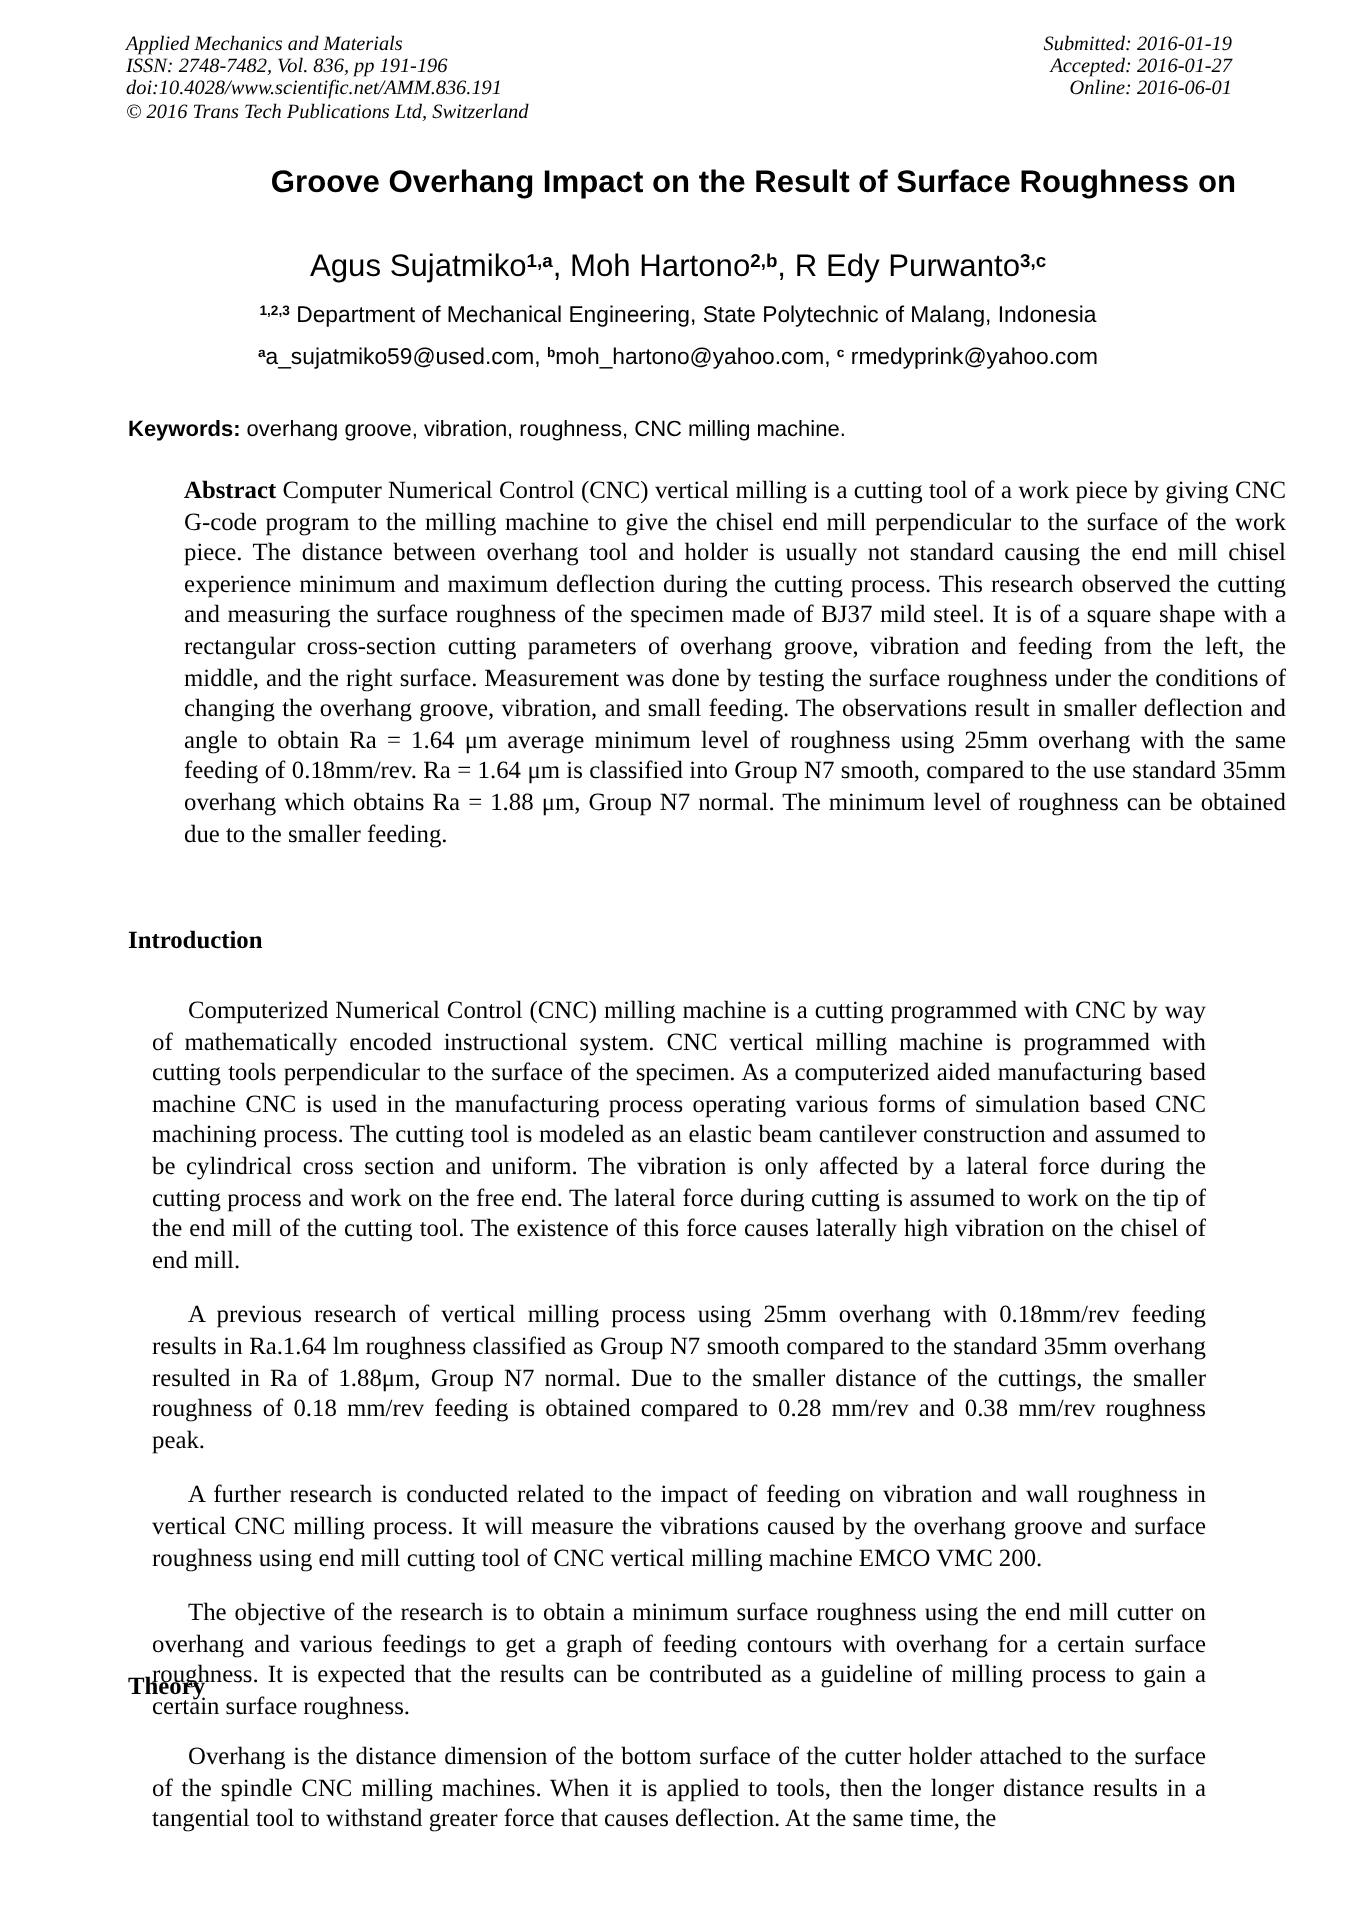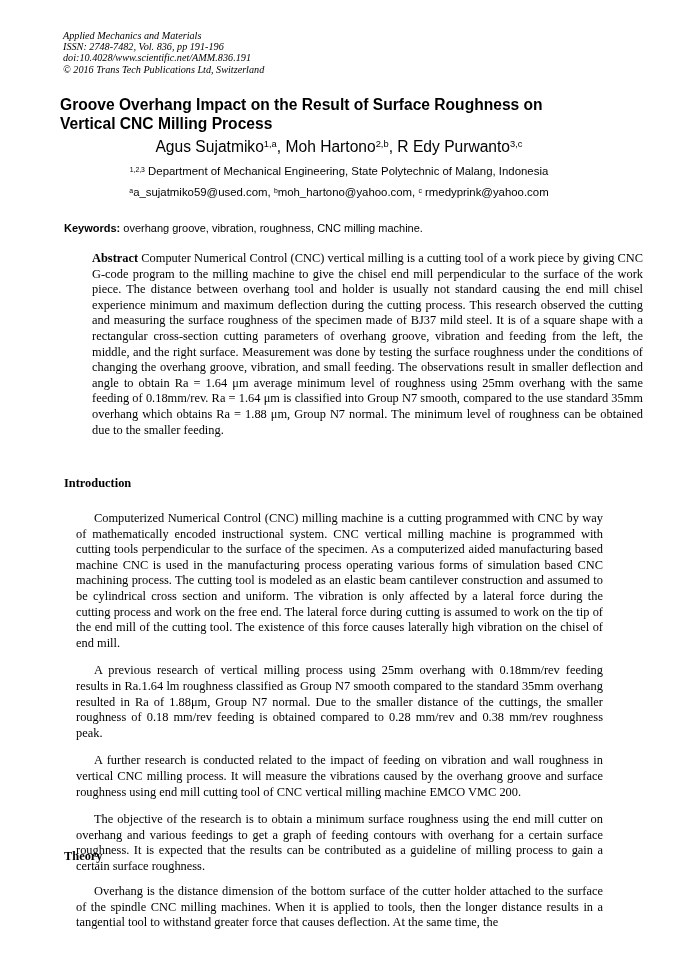--- a/index.html
+++ b/index.html
@@ -1,24 +1,24 @@
 <!DOCTYPE html>
 <html><head>
 <meta charset="utf-8">
 <style>
   html, body { margin: 0; padding: 0; background: #ffffff; }
   body { width: 678px; height: 959px; position: relative; overflow: hidden; color: #000; }
-  .page { position: absolute; left: 0; top: 15px; width: 678px; height: 847px; }
+  .page { position: absolute; left: 0; top: 2px; width: 678px; height: 847px; }
 
   .hdr-left { position: absolute; left: 63px; top: 15px; font-family: "Liberation Serif", serif; font-style: italic; font-size: 10.2px; line-height: 11.2px; }
   .hdr-right { position: absolute; right: 62px; top: 15px; text-align: right; font-family: "Liberation Serif", serif; font-style: italic; font-size: 10.2px; line-height: 11.2px; }
 
-  .title { position: absolute; left: 60px; width: 558px; top: 80px; text-align: left; font-family: "Liberation Sans", sans-serif; font-weight: bold; font-size: 15.6px; line-height: 19px; }
+  .title { position: absolute; left: 60px; width: 558px; top: 80px; text-align: right; font-family: "Liberation Sans", sans-serif; font-weight: bold; font-size: 15.6px; line-height: 19px; }
   .authors { position: absolute; left: 60px; width: 558px; top: 122px; text-align: center; font-family: "Liberation Sans", sans-serif; font-size: 15.6px; line-height: 20px; }
-  .authors sup, .affil sup, .emails sup { font-size: 60%; vertical-align: 0.5em; line-height: 0; }
+  .authors sup, .affil sup, .emails sup { font-size: 60%; vertical-align: 0.5em; line-height: 0; font-weight: bold; }
   .affil { position: absolute; left: 60px; width: 558px; top: 149px; text-align: center; font-family: "Liberation Sans", sans-serif; font-size: 11.4px; line-height: 15px; }
   .emails { position: absolute; left: 60px; width: 558px; top: 170px; text-align: center; font-family: "Liberation Sans", sans-serif; font-size: 11.4px; line-height: 15px; }
 
   .keywords { position: absolute; left: 64px; top: 206px; font-family: "Liberation Sans", sans-serif; font-size: 11px; line-height: 14px; }
   .keywords b { font-weight: bold; }
 
   .body-text { position: absolute; left: 64px; width: 551px; font-family: "Liberation Serif", serif; font-size: 12.4px; line-height: 15.6px; text-align: justify; }
   .abstract { top: 236px; margin-left: 28px; }
   .abstract b { font-weight: bold; }
 
@@ -35,24 +35,28 @@
 
 <div class="page">
 
   <div class="hdr-left">
     <div>Applied Mechanics and Materials</div>
     <div>ISSN: 2748-7482, Vol. 836, pp 191-196</div>
     <div>doi:10.4028/www.scientific.net/AMM.836.191</div>
     <div>© 2016 Trans Tech Publications Ltd, Switzerland</div>
   </div>
 
+  <div class="hdr-right">
+    <div>Submitted: 2016-01-19</div>
+    <div>Accepted: 2016-01-27</div>
+    <div>Online: 2016-06-01</div>
+  </div>
 
   <div class="title">
     <div>Groove Overhang Impact on the Result of Surface Roughness on</div>
-    <div>Vertical CNC Milling Process</div>
   </div>
 
   <div class="authors">
     <span>Agus Sujatmiko</span><sup>1,a</sup><span>, </span><span>Moh Hartono</span><sup>2,b</sup><span>, </span><span>R Edy Purwanto</span><sup>3,c</sup>
   </div>
 
   <div class="affil"><sup>1,2,3</sup><span> Department of Mechanical Engineering, State Polytechnic of Malang, Indonesia</span></div>
 
   <div class="emails"><sup>a</sup><span>a_sujatmiko59@used.com, </span><sup>b</sup><span>moh_hartono@yahoo.com, </span><sup>c</sup><span> rmedyprink@yahoo.com</span></div>
 

